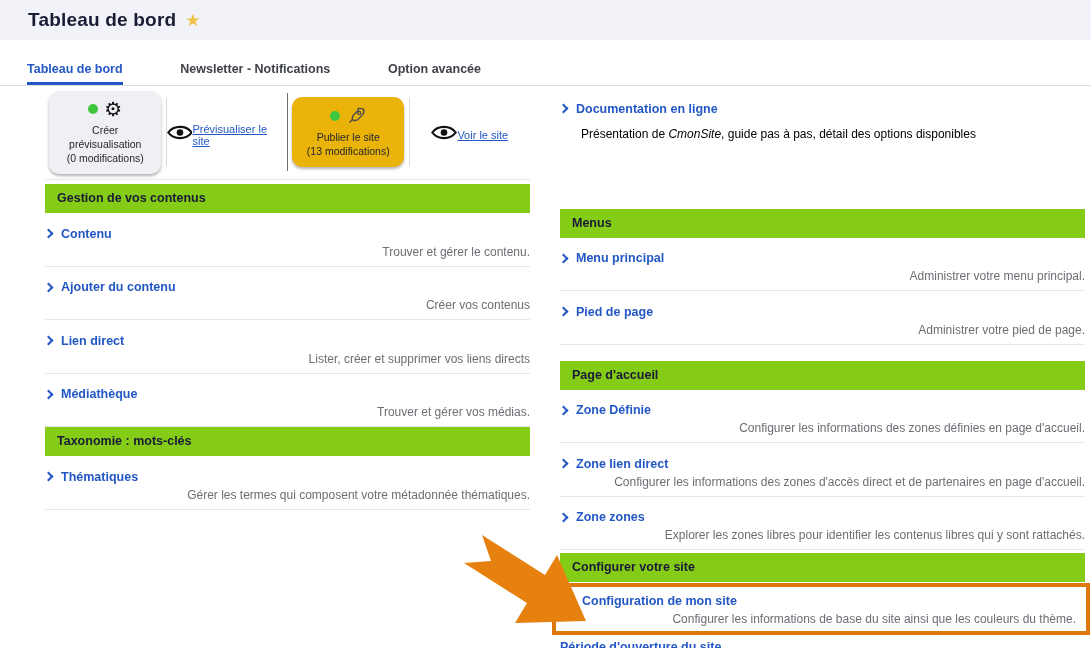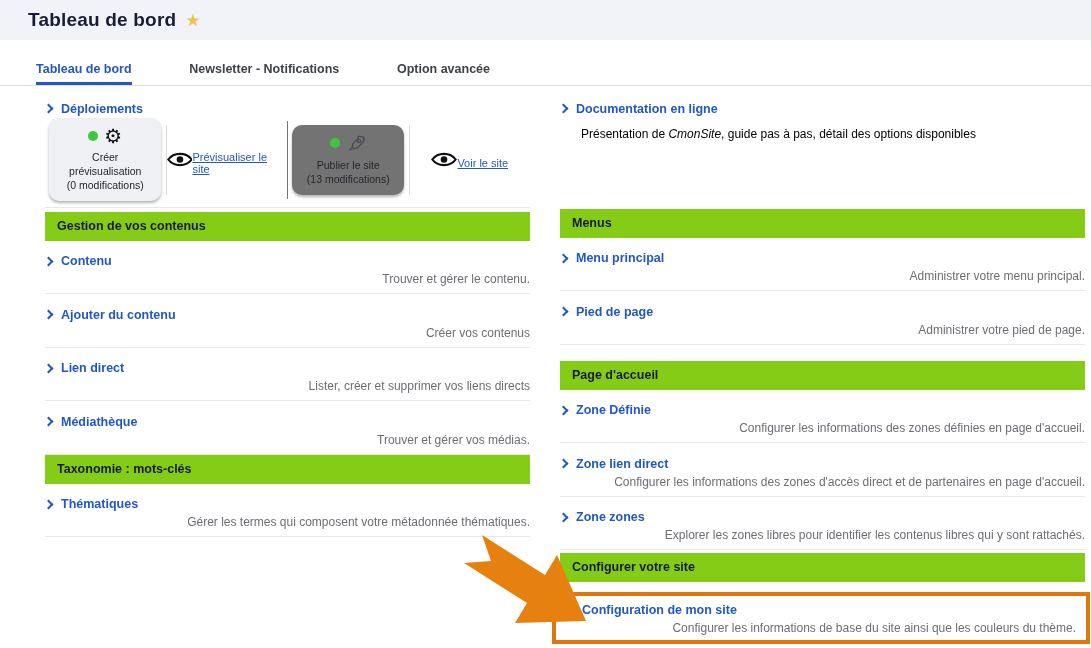--- a/index.html
+++ b/index.html
@@ -7,55 +7,55 @@
     width:1091px;height:648px;overflow:hidden;position:relative;
     background:#ffffff;
     font-family:"Liberation Sans","DejaVu Sans",sans-serif;
     font-size:13px;color:#26262e;
   }
   
   .topbar{height:40px;background:#f1f3f8;display:flex;align-items:center;padding-left:28px;}
   .page-title{font-size:19px;font-weight:bold;color:#1b1b35;letter-spacing:.2px;}
   .fav-star{font-size:17px;color:#f0c24a;margin-left:9px;cursor:pointer;}
   
-  .tabswrap{margin-top:21px;padding-left:36px;border-bottom:1px solid #dcdde1;}
+  .tabswrap{margin-top:21px;padding-left:27px;border-bottom:1px solid #dcdde1;}
   .tab{display:inline-block;margin-right:54px;padding-bottom:9px;font-weight:bold;font-size:12.5px;color:#3f4248;cursor:pointer;}
   .tab.active{color:#2257c4;box-shadow:inset 0 -3px 0 #2257c4;}
   
   .cols{display:grid;grid-template-columns:485px 525px;column-gap:30px;padding:7px 6px 0 45px;}
   
   .blink{color:#2257c4;font-weight:bold;font-size:12.5px;text-decoration:none;display:inline-flex;align-items:center;cursor:pointer;}
   .chev{display:inline-block;width:5px;height:5px;border-top:2px solid #2257c4;border-right:2px solid #2257c4;transform:rotate(45deg);margin-right:9px;flex:0 0 auto;}
   .idesc{font-size:12px;color:#6d6d74;margin-top:3px;padding-left:21px;line-height:16px;text-align:right;}
   .secbar{background:#84cc16;color:#1a1a38;font-weight:bold;font-size:12.5px;padding:7px 12px;line-height:15px;}
   .item{padding:12px 0 6px;border-bottom:1px solid #e7e8ec;}
   
   .dep-title,.doc-title{margin:7px 0 4px;line-height:16px;}
   .dep-row{display:flex;align-items:center;padding-bottom:8px;border-bottom:1px solid #e7e8ec;}
   .dep-cell{flex:1;height:78px;display:flex;flex-direction:column;align-items:center;justify-content:center;}
   .vline{width:1px;height:70px;background:#d7dade;flex:0 0 auto;}
   .vline.dark{background:#6e7278;height:78px;}
   .dep-card{border:none;width:112px;border-radius:10px;padding:8px 6px 9px;display:flex;flex-direction:column;align-items:center;cursor:pointer;box-shadow:0 2px 3px rgba(0,0,0,.3);font-family:inherit;}
   .dep-card.gray{background:#eef0f3;}
-  .dep-card.blue{background:#737373;}
+  .dep-card.blue{background:#eab308;}
   .icon-row{display:flex;align-items:center;gap:6px;margin-bottom:4px;}
   .dot{width:10px;height:10px;border-radius:50%;background:#3fc63f;}
   .gear{font-size:20px;line-height:20px;color:#111;}
   .dep-label,.dep-sub{font-size:10.5px;color:#26262e;line-height:14px;}
   .dep-a{display:flex;flex-direction:row;align-items:center;text-decoration:none;cursor:pointer;}
   .dep-a-label{font-size:11px;color:#2257c4;text-decoration:underline;margin-top:6px;}
   
   .doc-desc{font-size:12px;color:#000000;margin-top:9px;padding-left:21px;line-height:16px;}
   .mt-big{margin-top:67px;}
   .mt-sec{margin-top:16px;}
   .mt-sec-sm{}
   .mt-sec-cfg{margin-top:3px;}
   .mt-bar-left{margin-top:4px;}
   
-  .hl-box{border:4px solid #e0770c;margin:10px -5px 0 -8px;padding:0 10px;}
+  .hl-box{border:4px solid #e0770c;margin:1px -5px 0 -8px;padding:0 10px;}
   .hl-box .item{border-bottom:none;padding:5px 0 4px;}
   .partial{border-bottom:none;padding-top:4px;}
   .arrow-svg{position:absolute;left:452px;top:530px;width:140px;height:100px;pointer-events:none;}
 </style>
 </head>
 <body>
 
 <div class="topbar">
   <span class="page-title">Tableau de bord</span>
   <span class="fav-star">★</span>
@@ -64,26 +64,20 @@
 <div class="tabswrap">
   <span class="tab active">Tableau de bord</span>
   <span class="tab">Newsletter - Notifications</span>
   <span class="tab">Option avancée</span>
 </div>
 
 <div class="cols">
 
   <div class="col">
 
-    <div class="dep-title">
-      <a class="blink">
-          <span class="chev"></span>
-          <span>Déploiements</span>
-        </a>
-    </div>
 
     <div class="dep-row">
       <div class="dep-cell">
         <button class="dep-card gray">
           <span class="icon-row">
             <span class="dot"></span>
             <span class="gear">⚙</span>
           </span>
           <span class="dep-label">Créer prévisualisation</span>
           <span class="dep-sub">(0 modifications)</span>

